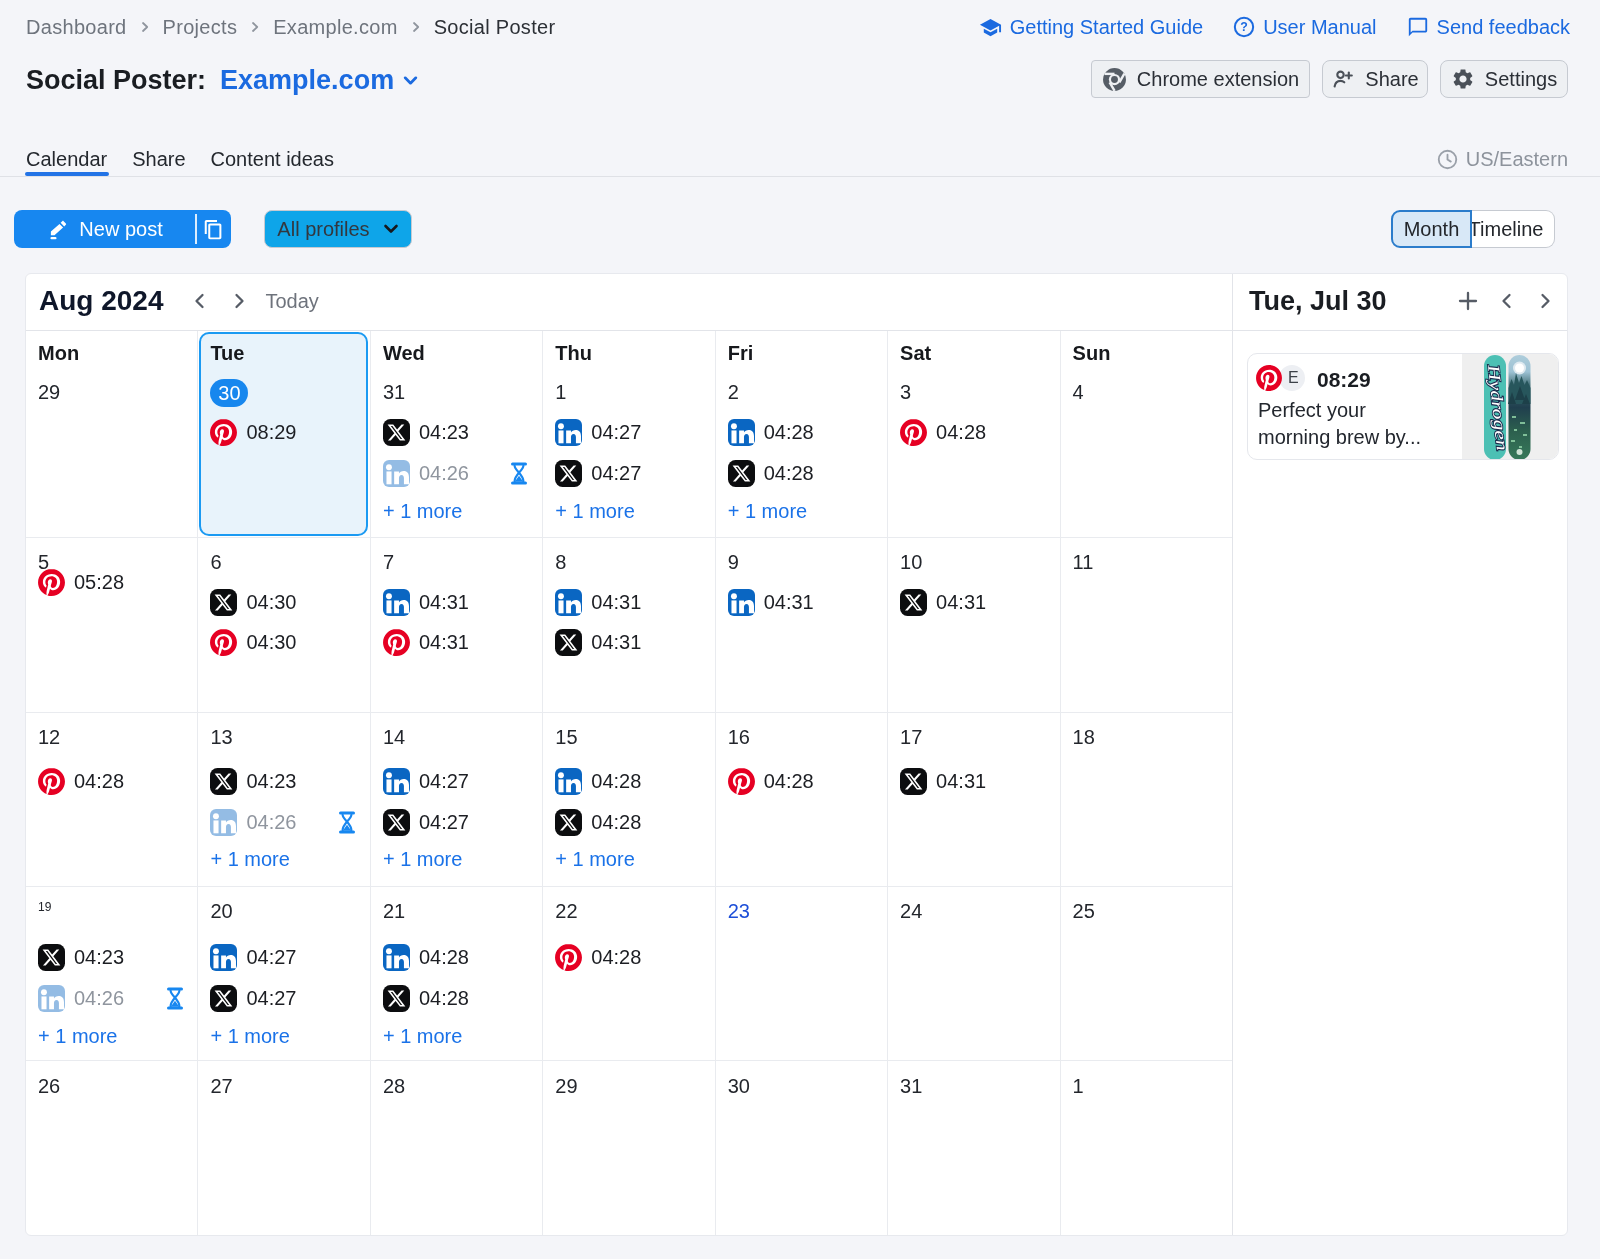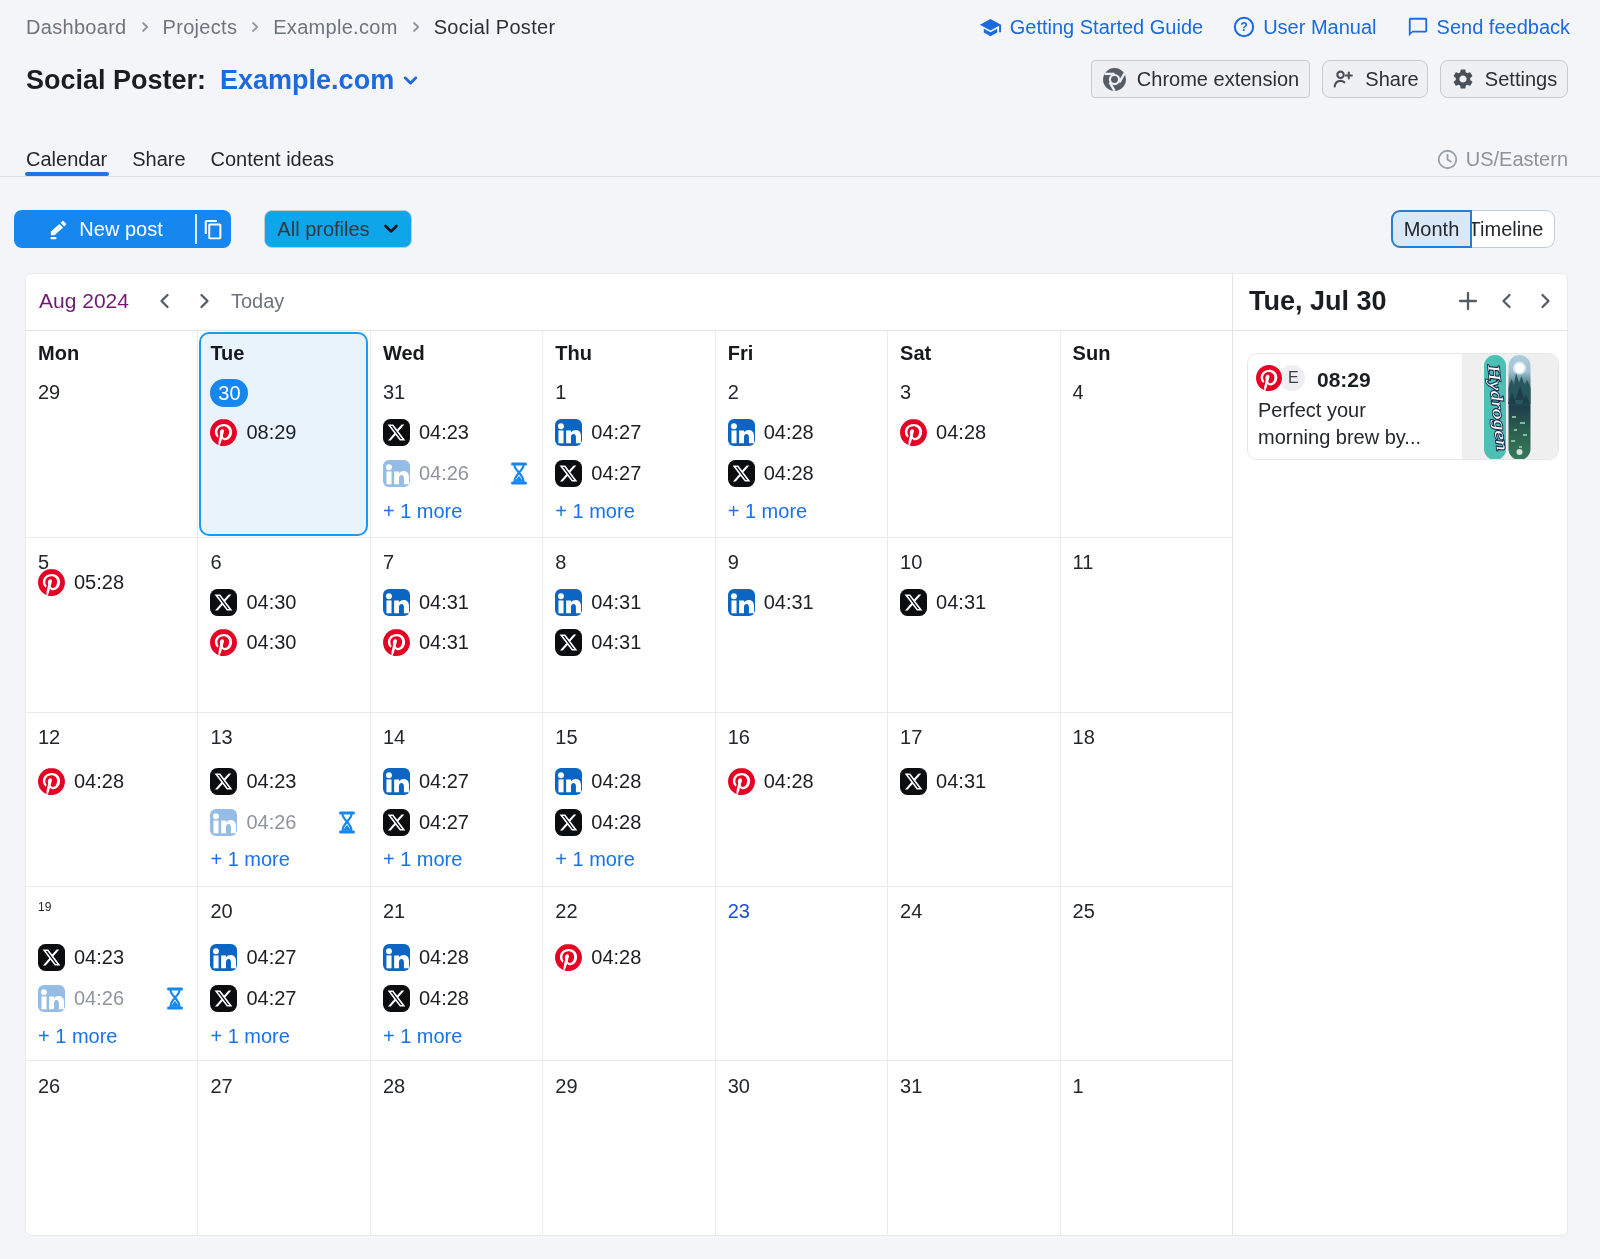--- a/index.html
+++ b/index.html
@@ -107,21 +107,21 @@
 <svg width="16" height="16" viewBox="0 0 16 16">
       <path d="M2.5 5l5.5 5.5L13.5 5" stroke="#16181d" stroke-width="2.6" fill="none" stroke-linecap="round" stroke-linejoin="round"></path>
     </svg>
 </div>
 <div class="abs" style="left:1391px;top:210px;width:178px;height:38px">
 <div class="abs flexc" style="left:0;top:0;width:81px;height:38px;background:#d8e8f7;border:2px solid #2b7ccb;border-radius:9px 0 0 9px;justify-content:center;font-size:20px;color:#23262b;z-index:2">Month</div>
 <div class="abs flexc" style="left:67px;top:0;width:97px;height:38px;background:#fff;border:1px solid #c6cad1;border-left:none;border-radius:0 9px 9px 0;justify-content:center;font-size:20px;color:#23262b">Timeline</div>
 </div>
 <div class="abs" style="left:25.0px;top:273.0px;width:1543.0px;height:963.0px;background:#fff;border:1px solid #e7e9ee;border-radius:6px"></div>
 <div class="abs flexc" style="left:39px;top:287px;height:28px;gap:0">
-<span style="font-size:21px;font-weight:normal;color:#701a75">Aug 2024</span>
+<span style="font-size:28px;font-weight:bold;color:#0f172a">Aug 2024</span>
 <svg width="20" height="20" viewBox="0 0 20 20" style="margin-left:26px">
       <path d="M12.5 4l-6 6 6 6" stroke="#565c66" stroke-width="2.3" fill="none" stroke-linecap="round" stroke-linejoin="round"></path>
     </svg>
 <svg width="20" height="20" viewBox="0 0 20 20" style="margin-left:19px">
       <path d="M7.5 4l6 6-6 6" stroke="#565c66" stroke-width="2.3" fill="none" stroke-linecap="round" stroke-linejoin="round"></path>
     </svg>
 <span style="font-size:20px;color:#6e737c;margin-left:17px">Today</span>
 </div>
 <div class="abs" style="left:26.0px;top:330px;width:1541.0px;height:1px;background:#e2e4e9"></div>
 <div class="abs" style="left:1232.0px;top:274.0px;width:1px;height:961.0px;background:#e2e4e9"></div>

